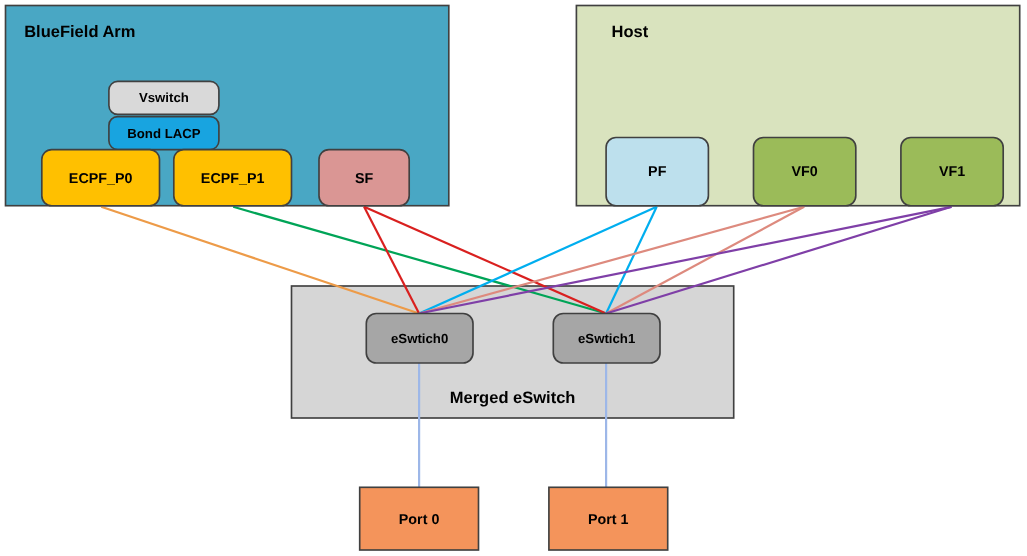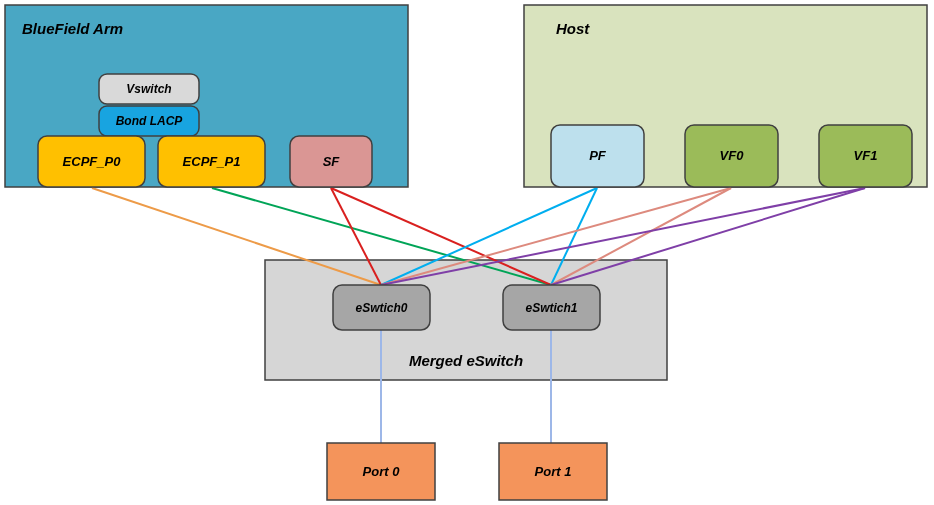--- a/index.html
+++ b/index.html
@@ -10,21 +10,20 @@
   body {
     width: 934px;
     height: 505px;
     font-family: "Liberation Sans", sans-serif;
     overflow: hidden;
   }
   #diagram-root {
     position: relative;
     width: 934px;
     height: 462px;
-    font-style: italic;
   }
   svg.diagram-canvas {
     position: absolute;
     left: 0;
     top: 0;
     width: 934px;
     height: 505px;
     display: block;
   }
   .node-label {

